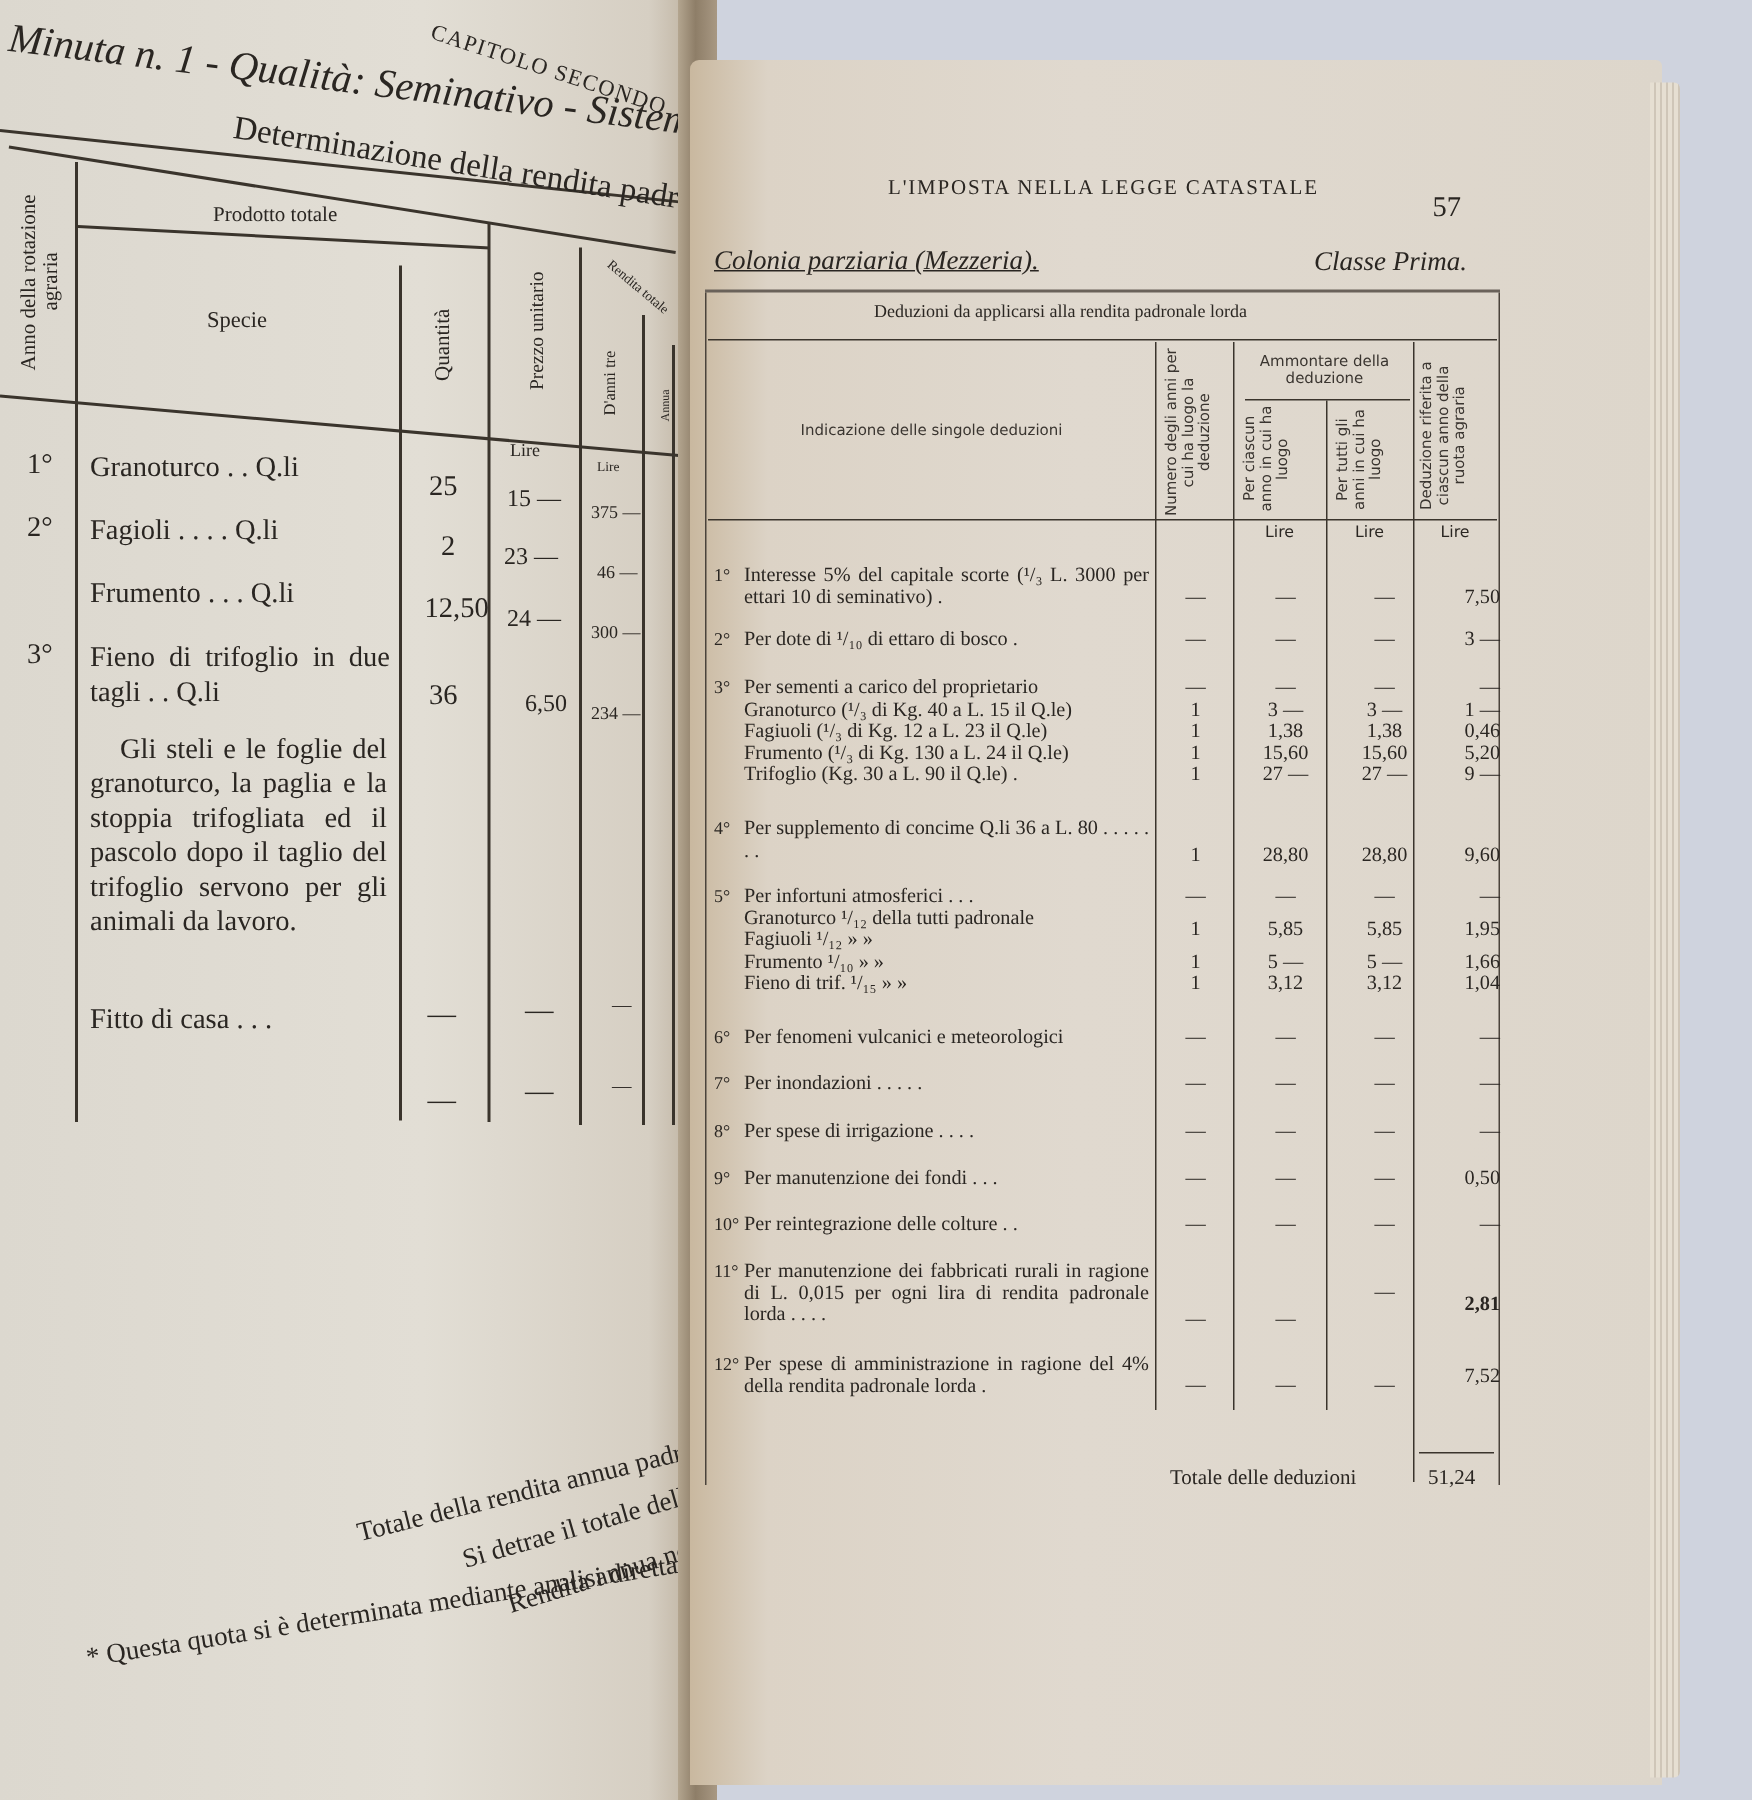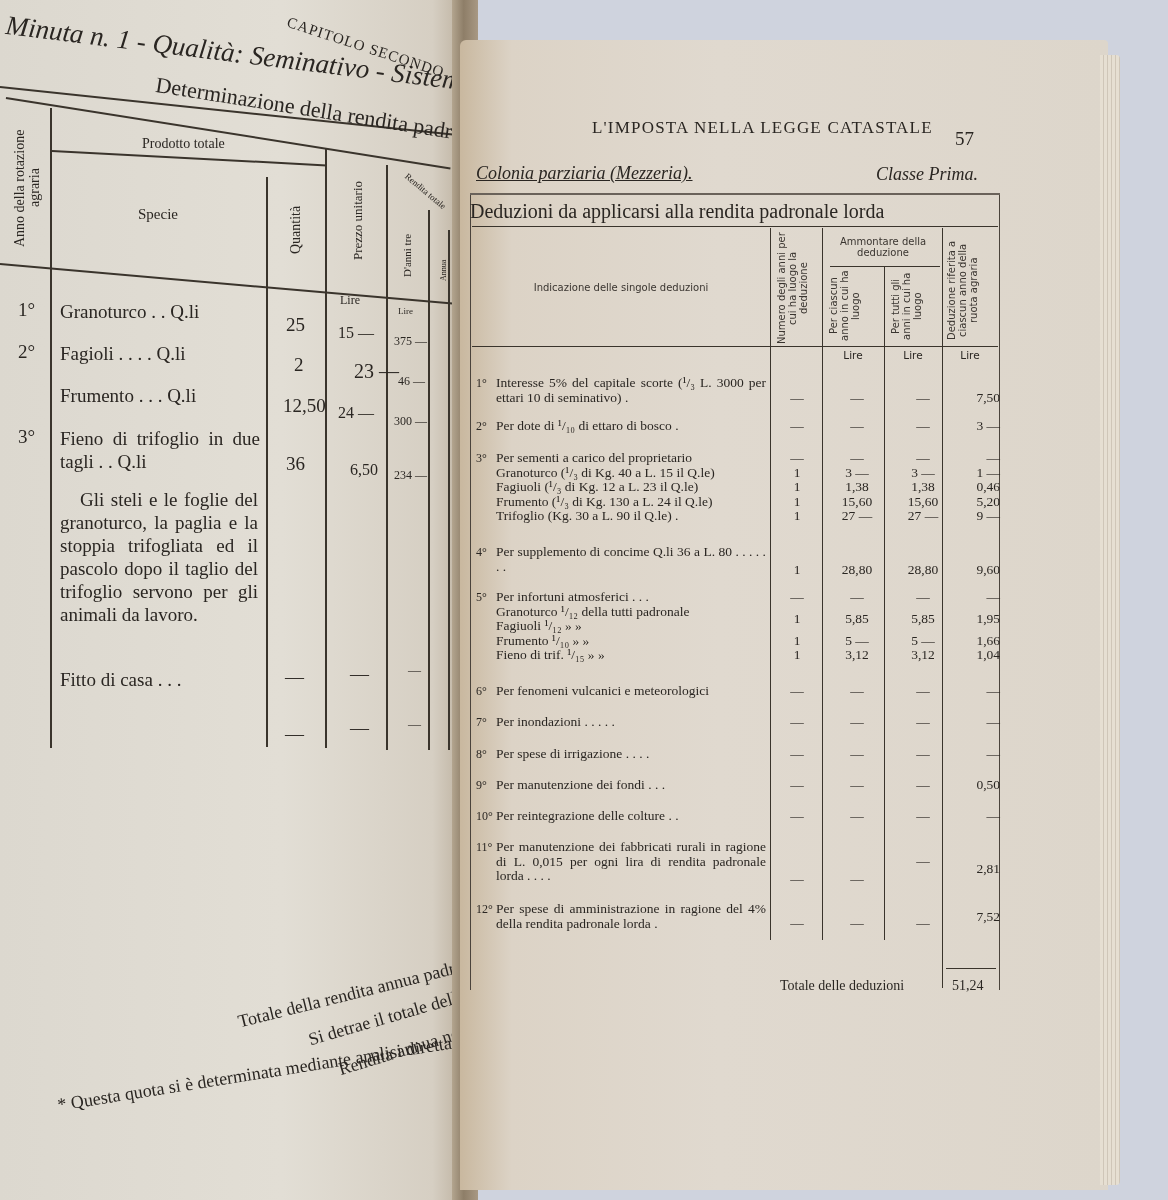--- a/index.html
+++ b/index.html
@@ -47,36 +47,36 @@
   .vtext {
     position:absolute; writing-mode:vertical-rl; transform:rotate(180deg);
     font-size:14px; text-align:center; line-height:15px;
   }
   .l-text { position:absolute; font-size:19px; line-height:23px; }
   .small-lire { position:absolute; font-size:12px; }
   .bottom-note { position:absolute; white-space:nowrap; font-size:18px; transform-origin:left top; }
 
   
   .running-head {
-    position:absolute; left:592px; top:118px; font-size:17px; letter-spacing:1.2px;
+    position:absolute; left:592px; top:118px; font-size:14px; letter-spacing:1.2px;
   }
   .page-number { position:absolute; left:955px; top:128px; font-size:19px; }
   .subtitle-left { position:absolute; left:476px; top:163px; font-style:italic; font-size:18px;text-decoration:underline; }
   .subtitle-right { position:absolute; left:876px; top:164px; font-style:italic; font-size:18px; }
 
   .ded-table {
     position:absolute; left:470px; top:193px; width:530px; height:800px;
     border-top:2px solid #6a625a;
   }
   .ded-box {
     position:absolute; left:470px; top:195px; width:528px; height:795px;
     border-left:1.5px solid #4a433b; border-right:1.5px solid #4a433b;
   }
   .ded-title {
-    position:absolute; left:470px; top:200px; width:474px; font-size:20px;
+    position:absolute; left:470px; top:200px; width:474px; text-align:center; font-size:12px;
   }
   .hdr-text { position:absolute; font-family:"DejaVu Sans","Liberation Sans",sans-serif; font-size:10px; text-align:center; color:#3a3530; }
   .hdr-vert {
     position:absolute; writing-mode:vertical-rl; transform:rotate(180deg);
     font-family:"DejaVu Sans","Liberation Sans",sans-serif; font-size:10px; line-height:11px; text-align:center; color:#3a3530;
   }
   .lire-lbl { position:absolute; font-size:10.5px; font-family:"DejaVu Sans","Liberation Sans",sans-serif; width:60px; text-align:center; }
 
   .row { position:absolute; left:476px; width:524px; font-size:13.5px; line-height:14.5px; }
   .desc { position:absolute; left:0; width:290px; }
@@ -126,21 +126,21 @@
 
   <div class="l-text" style="left:18px;top:298px;">1°</div>
   <div class="l-text" style="left:60px;top:300px;width:200px;">Granoturco . . Q.li</div>
   <div class="l-text" style="left:286px;top:313px;">25</div>
   <div class="l-text" style="left:338px;top:321px;font-size:16px;">15 —</div>
   <div class="l-text" style="left:394px;top:330px;font-size:12px;">375 —</div>
 
   <div class="l-text" style="left:18px;top:340px;">2°</div>
   <div class="l-text" style="left:60px;top:342px;width:200px;">Fagioli . . . . Q.li</div>
   <div class="l-text" style="left:294px;top:353px;">2</div>
-  <div class="l-text" style="left:354px;top:360px;font-size:20px;">23 —</div>
+  <div class="l-text" style="left:336px;top:360px;font-size:16px;">23 —</div>
   <div class="l-text" style="left:398px;top:370px;font-size:12px;">46 —</div>
 
   <div class="l-text" style="left:60px;top:384px;width:200px;">Frumento . . . Q.li</div>
   <div class="l-text" style="left:283px;top:394px;">12,50</div>
   <div class="l-text" style="left:338px;top:401px;font-size:16px;">24 —</div>
   <div class="l-text" style="left:394px;top:410px;font-size:12px;">300 —</div>
 
   <div class="l-text" style="left:18px;top:425px;">3°</div>
   <div class="l-text" style="left:60px;top:427px;width:200px;text-align:justify;">Fieno di trifoglio in due tagli . . Q.li</div>
   <div class="l-text" style="left:286px;top:452px;">36</div>
@@ -385,21 +385,21 @@
   <div class="desc">
       <span class="num">11°</span>
       <span class="txt">Per manutenzione dei fabbricati rurali in ragione di L. 0,015 per ogni lira di rendita padronale lorda . . . .</span>
     </div>
   <div style="position:absolute;top:14px;left:0;width:524px;" class="vals-line">
       <span class="cell c3">—</span>
     </div>
   <div style="position:absolute;top:32px;left:0;width:524px;" class="vals-line">
       <span class="cell c1">—</span>
       <span class="cell c2">—</span>
-      <span class="cell c4" style="top:-10px;">2,81</span>
+      <span class="cell c4" style="top:-10px;font-weight:bold;">2,81</span>
     </div>
 </div>
 
 <div class="row" style="top:902px;">
   <div class="desc">
       <span class="num">12°</span>
       <span class="txt">Per spese di amministrazione in ragione del 4% della rendita padronale lorda .</span>
     </div>
   <div style="position:absolute;top:14px;left:0;width:524px;" class="vals-line">
       <span class="cell c1">—</span>

